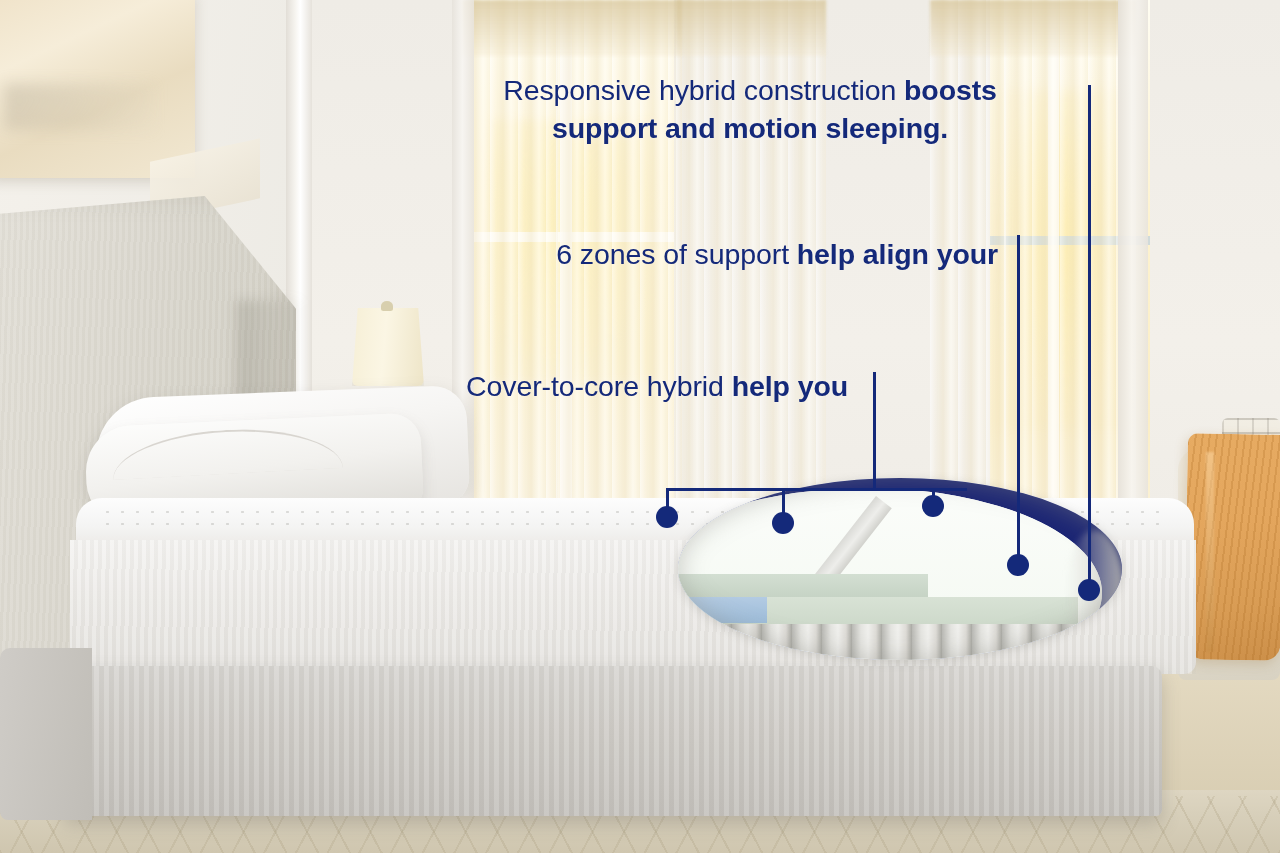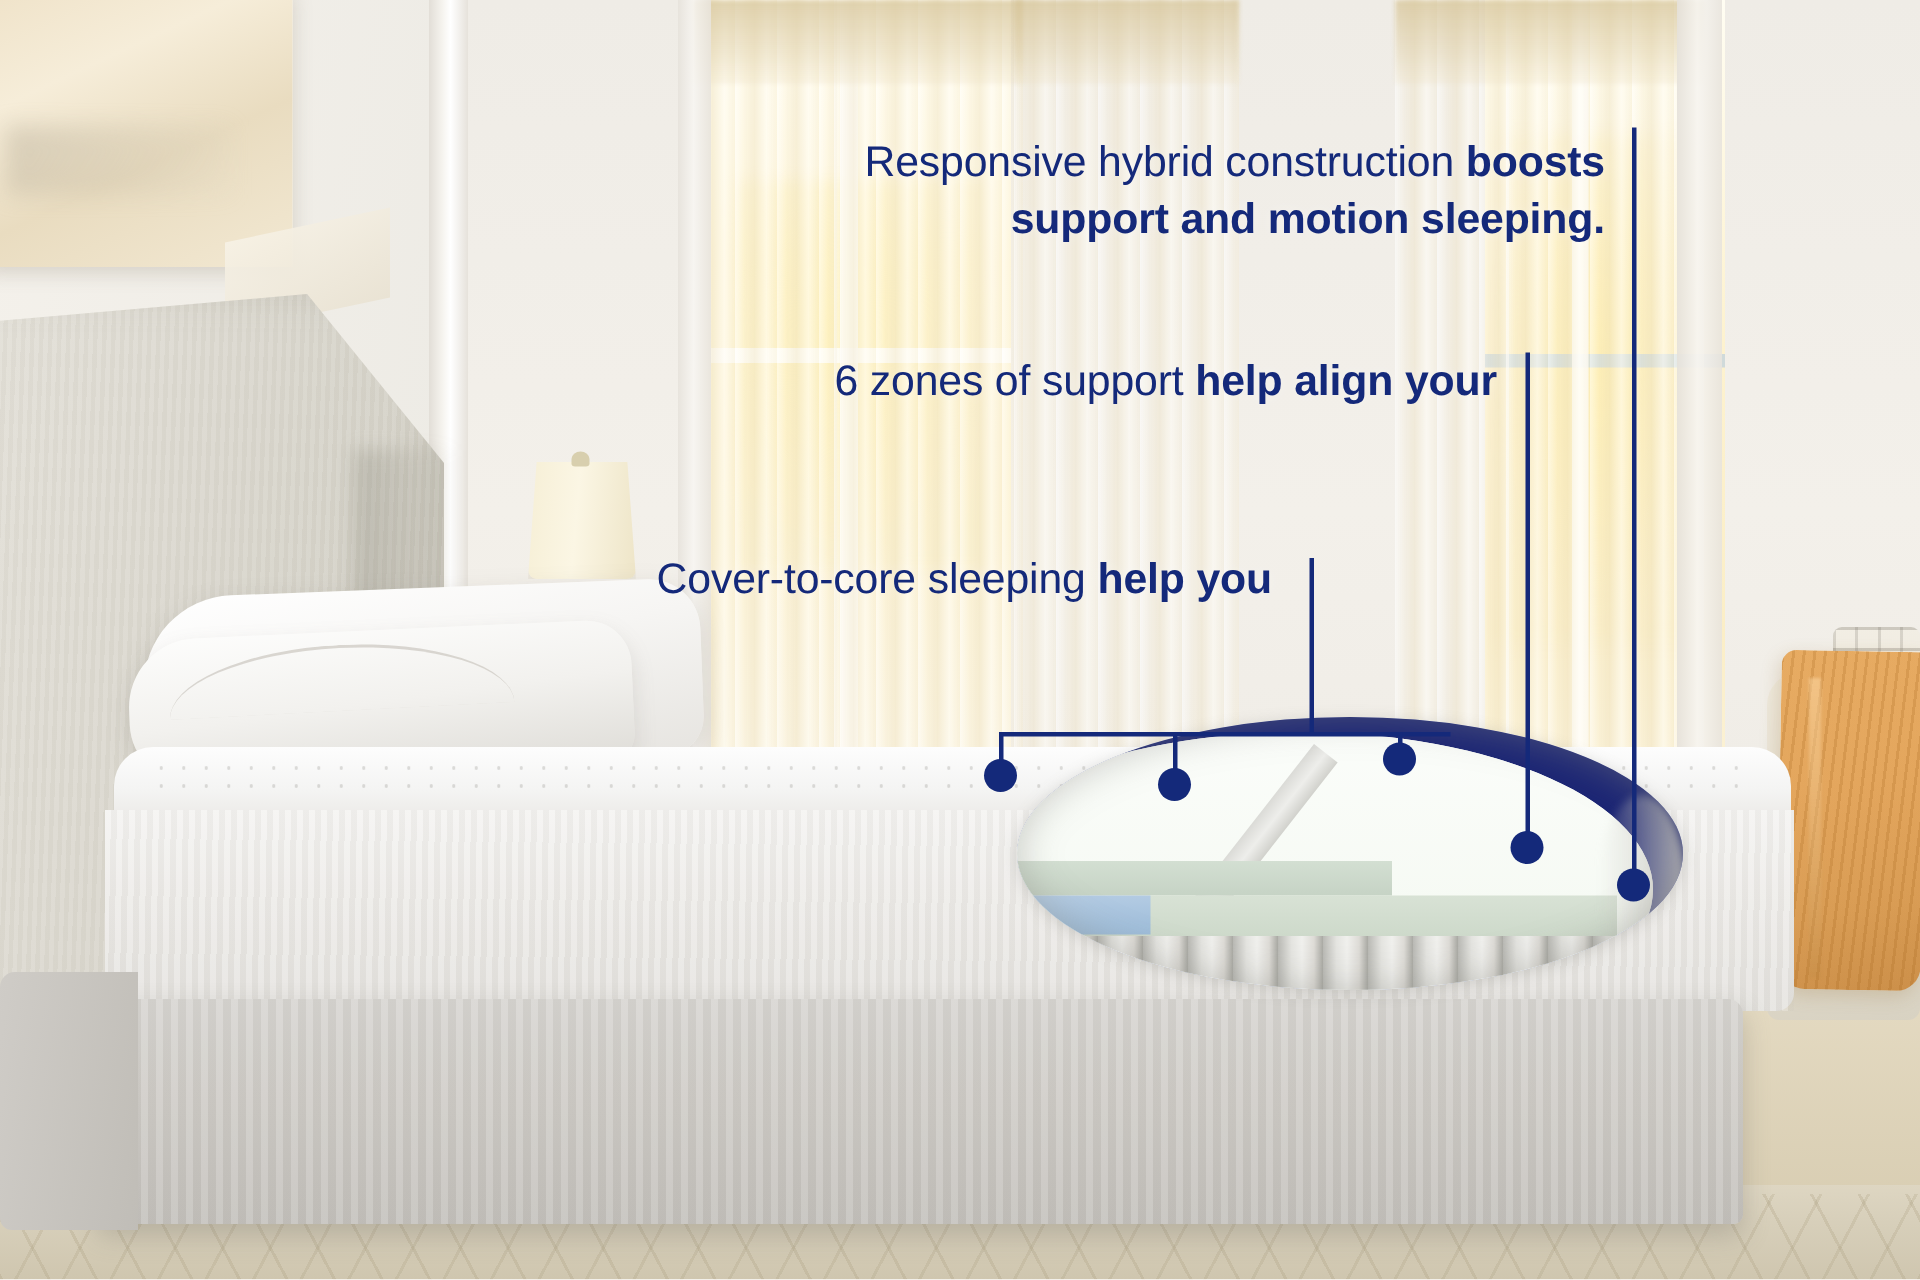--- a/index.html
+++ b/index.html
@@ -322,21 +322,21 @@
     color:#14297a;
     font-size:28.5px;
     line-height:1.32;
     text-align:right;
     letter-spacing:-0.1px;
     font-weight:400;
     text-shadow:0 0 10px rgba(255,255,255,.35);
   }
   .callout b{font-weight:700;}
 
-  #callout-1{left:430px;top:90px;width:640px;}
+  #callout-1{left:430px;top:72px;width:640px;text-align:center;}
   #callout-2{left:440px;top:236px;width:558px;}
   #callout-3{left:330px;top:368px;width:518px;}
 
   
   .lead{position:absolute;background:#14297a;}
   .vline{width:3px;}
   .hline{height:3px;}
   .dot{
     position:absolute;width:22px;height:22px;border-radius:50%;
     background:#14297a;
@@ -444,16 +444,16 @@
   <div class="callout" id="callout-1">
     <span>Responsive hybrid construction </span><b>boosts</b><br>
     <b>support and motion sleeping.</b>
   </div>
 
   <div class="callout" id="callout-2">
     <span>6 zones of support </span><b>help align your</b><br>
   </div>
 
   <div class="callout" id="callout-3">
-    <span>Cover-to-core sleeping </span><b>help you</b><br>
+    <span>Cover-to-core hybrid </span><b>help you</b><br>
   </div>
 
 </div>
 
 </body></html>

